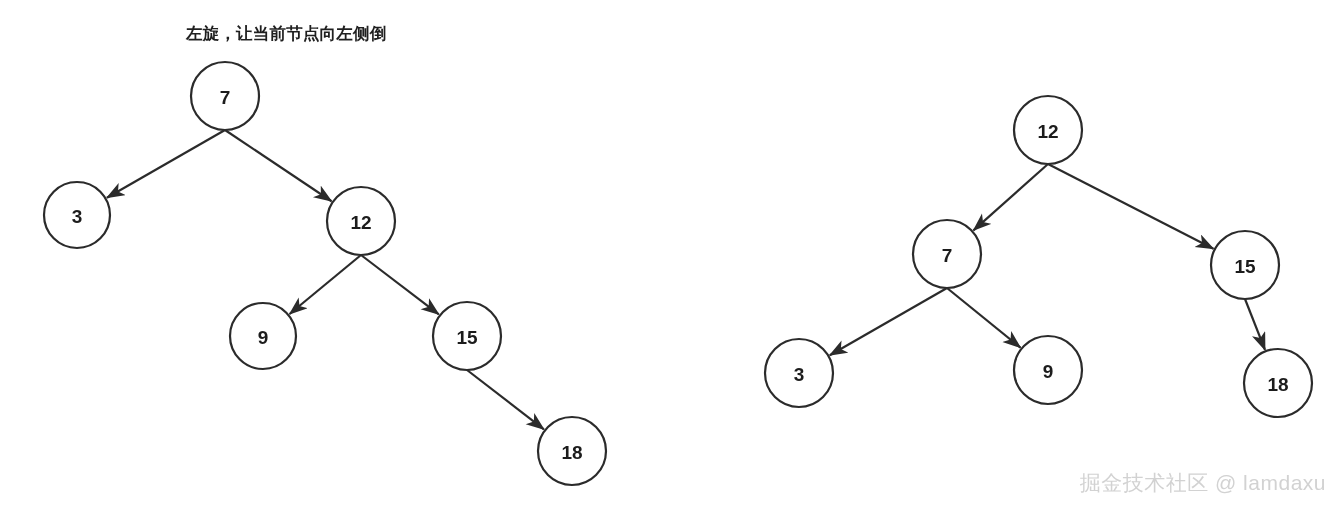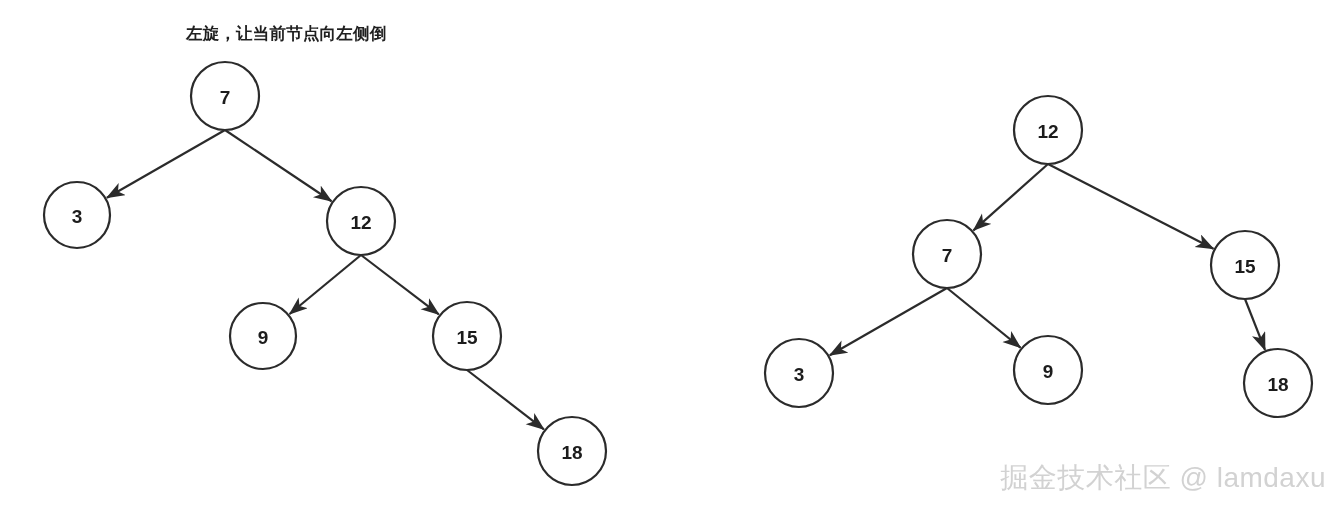--- a/index.html
+++ b/index.html
@@ -56,21 +56,21 @@
     font-weight: bold;
     color: #1f1f1f;
     letter-spacing: 0.2px;
     white-space: nowrap;
   }
   .watermark-text {
     position: absolute;
     right: 14px;
     bottom: 14px;
     font-family: "Liberation Sans", "DejaVu Sans", sans-serif;
-    font-size: 28px;
+    font-size: 21px;
     color: #d2d2d2;
     white-space: nowrap;
     letter-spacing: 0.5px;
   }
 </style>
 </head>
 <body>
 
 <div id="canvas-root">
 

